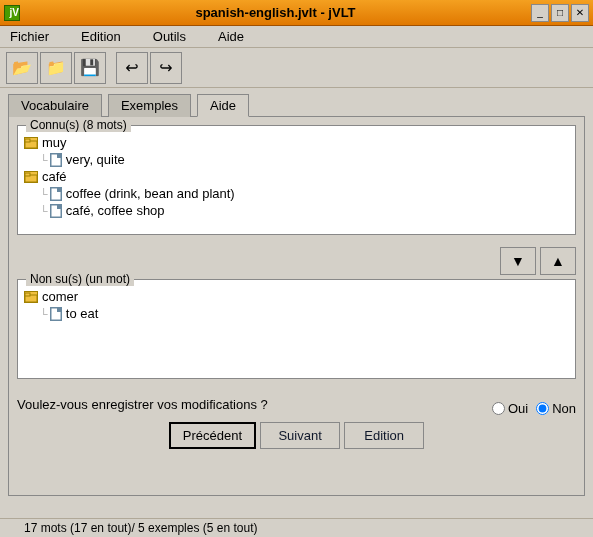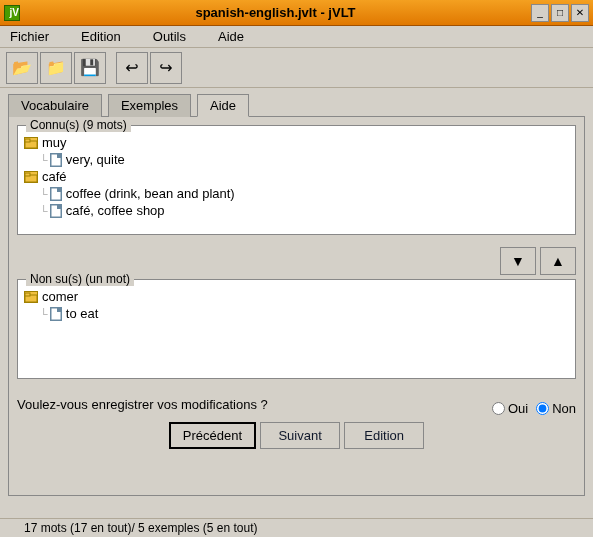--- a/index.html
+++ b/index.html
@@ -279,21 +279,21 @@
 
   <div class="tabs">
     <div class="tab">Vocabulaire</div>
     <div class="tab">Exemples</div>
     <div class="tab active">Aide</div>
   </div>
 
   <div class="tab-content" style="height: 380px;">
 
     <div class="group-box connu-box">
-      <span class="group-box-label">Connu(s) (9 mots)</span>
+      <span class="group-box-label">Connu(s) (8 mots)</span>
 
       <div class="tree-item">
         <span class="tree-icon-folder">
           <svg width="12" height="10" viewBox="0 0 12 10">
               <rect x="0" y="3" width="12" height="7" fill="#f0c040" stroke="#a08000" stroke-width="1"></rect>
               <rect x="0" y="1" width="5" height="3" fill="#f0c040" stroke="#a08000" stroke-width="1"></rect>
             </svg>
         </span>
         <span>muy</span>
       </div>

